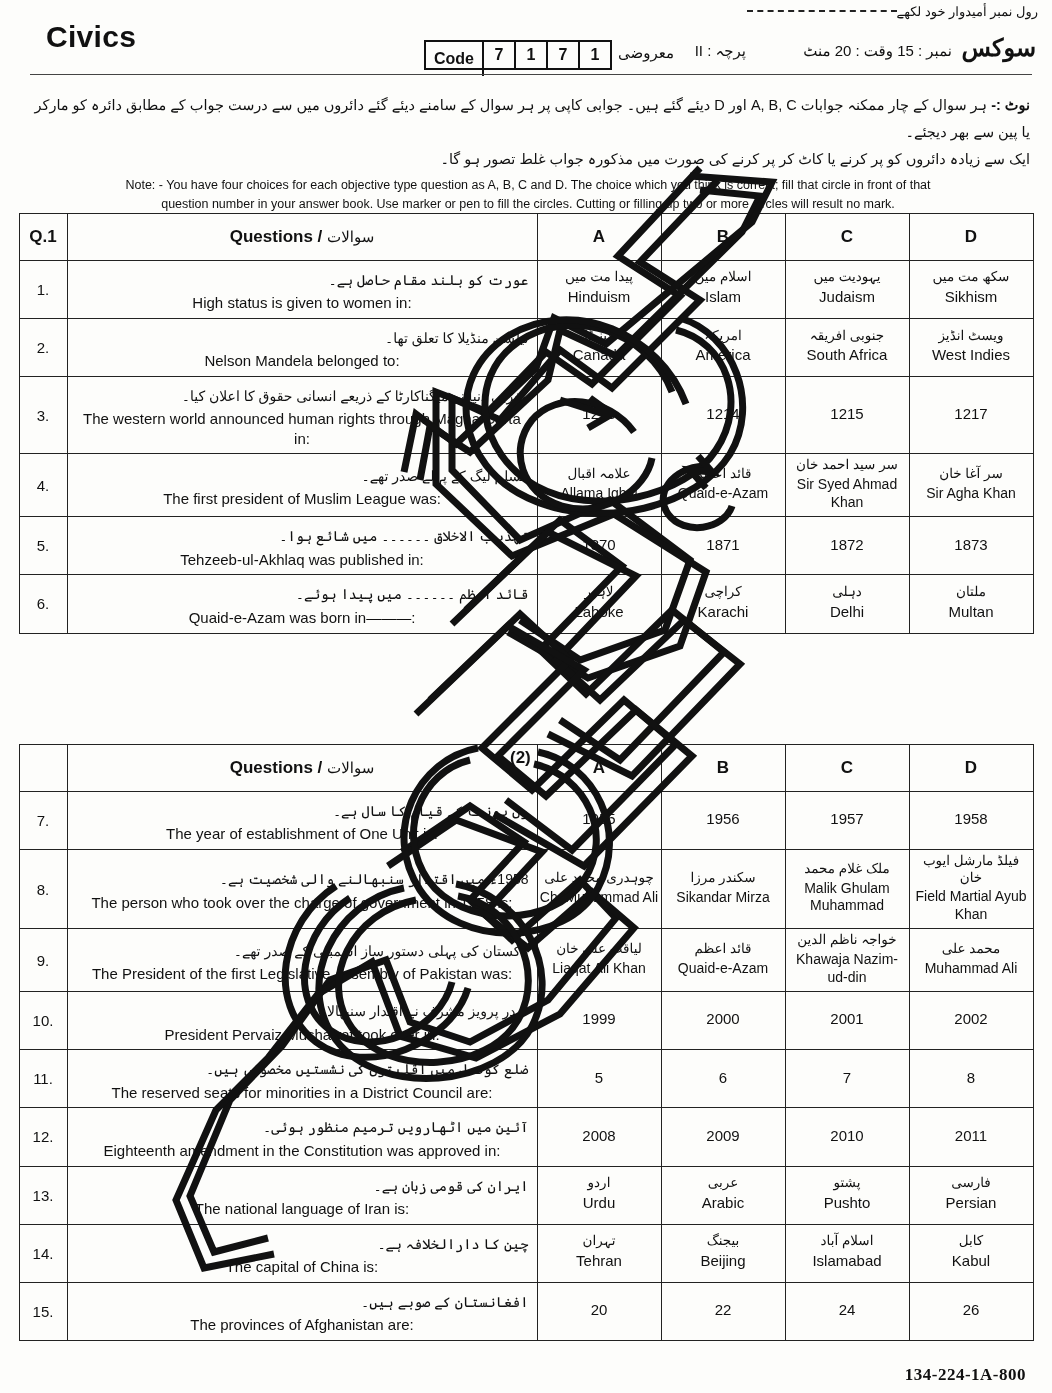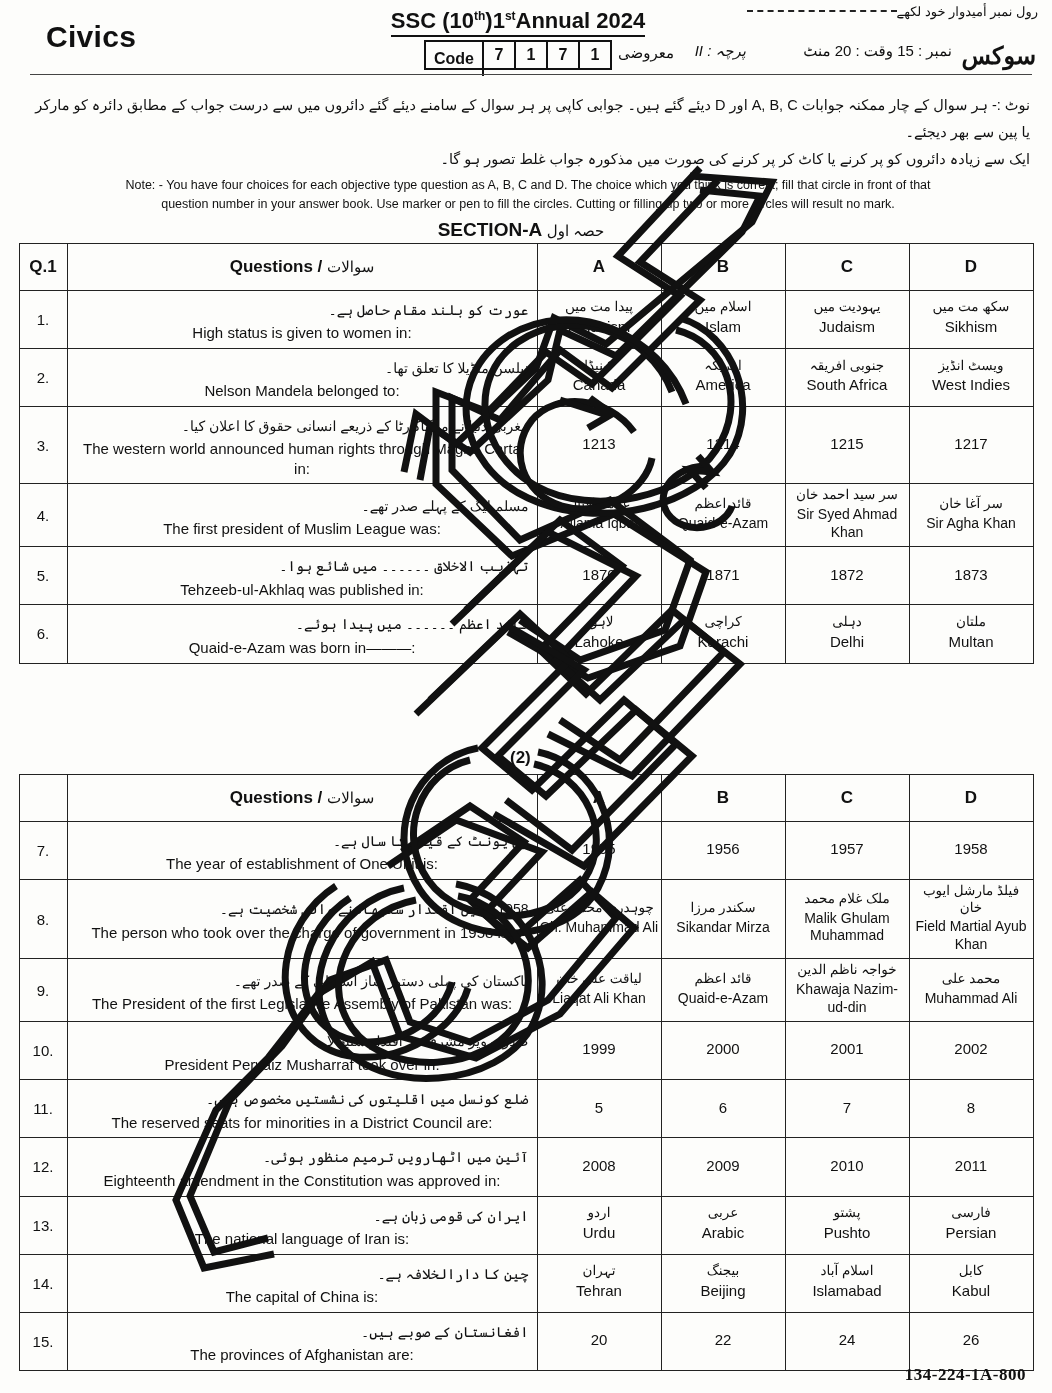--- a/index.html
+++ b/index.html
@@ -66,41 +66,40 @@
   .dotline {
     display: inline-block;
     border-bottom: 2px dashed #222;
     width: 150px;
     vertical-align: 4px;
     margin-left: 6px;
   }
   .hdr-urdu-subject {
     position: absolute;
     right: 16px;
-    top: 42px;
+    top: 34px;
     font-size: 24px;
     font-weight: bold;
     direction: rtl;
   }
   .hdr-urdu-meta {
     position: absolute;
     right: 100px;
     top: 42px;
     font-size: 15px;
     direction: rtl;
     white-space: nowrap;
   }
   .hdr-urdu-paper {
     position: absolute;
     right: 306px;
     top: 42px;
     font-size: 15px;
     direction: rtl;
     white-space: nowrap;
-    font-style: italic;
   }
 
   .hdr-row2 {
     position: absolute;
     left: 46px;
     top: 48px;
     font-size: 15px;
     font-weight: bold;
     white-space: nowrap;
   }
@@ -146,21 +145,21 @@
   }
 
   
   .urdu-note {
     direction: rtl;
     text-align: right;
     font-size: 14.5px;
     line-height: 1.85;
     padding: 2px 22px 0 34px;
   }
-  .urdu-note .lbl { font-weight: normal; }
+  .urdu-note .lbl { font-weight: bold; }
   .urdu-note .l2 { padding-left: 160px; }
 
   
   .eng-note {
     font-size: 12.5px;
     line-height: 1.45;
     padding: 4px 30px 0 34px;
     text-align: center;
   }
   .eng-note .l1 { display: block; }
@@ -285,23 +284,20 @@
 </style>
 </head>
 <body>
 
 <div class="page">
 
   <div class="header">
 
     <div class="hdr-subject">Civics</div>
 
-    <div class="hdr-center">
-      <span class="hdr-exam"><span>SSC (10</span><sup>th</sup><span>)1</span><sup>st</sup><span>Annual 2024</span></span>
-    </div>
 
     <div class="hdr-rollline">
       <span>رول نمبر أمیدوار خود لکھے</span><span class="dotline"></span>
     </div>
 
     <div class="hdr-urdu-subject">سوکس</div>
     <div class="hdr-urdu-meta">نمبر : 15   وقت : 20 منٹ</div>
     <div class="hdr-urdu-paper">پرچہ : II</div>
 
 
@@ -323,24 +319,20 @@
       <span>ہر سوال کے چار ممکنہ جوابات A, B, C اور D دیئے گئے ہیں۔ جوابی کاپی پر ہر سوال کے سامنے دیئے گئے دائروں میں سے درست جواب کے مطابق دائرہ کو مارکر یا پین سے بھر دیجئے۔</span></div>
     <div class="l2">ایک سے زیادہ دائروں کو پر کرنے یا کاٹ کر پر کرنے کی صورت میں مذکورہ جواب غلط تصور ہو گا۔</div>
   </div>
 
   <div class="eng-note">
     <span class="l1"><span>Note: -</span>
       <span>You have four choices for each objective type question as A, B, C and D. The choice which you think is correct; fill that circle in front of that</span></span>
     <span class="l2">question number in your answer book. Use marker or pen to fill the circles. Cutting or filling up two or more circles will result no mark.</span>
   </div>
 
-  <div class="section-title">
-    <span>SECTION-A</span>
-    <span class="urdu">حصہ اول</span>
-  </div>
 
   <table class="qtable">
     <colgroup>
       <col class="col-q">
         <col class="col-txt">
       <col class="col-opt">
         <col class="col-opt">
         <col class="col-opt">
         <col class="col-opt">
     </colgroup>

